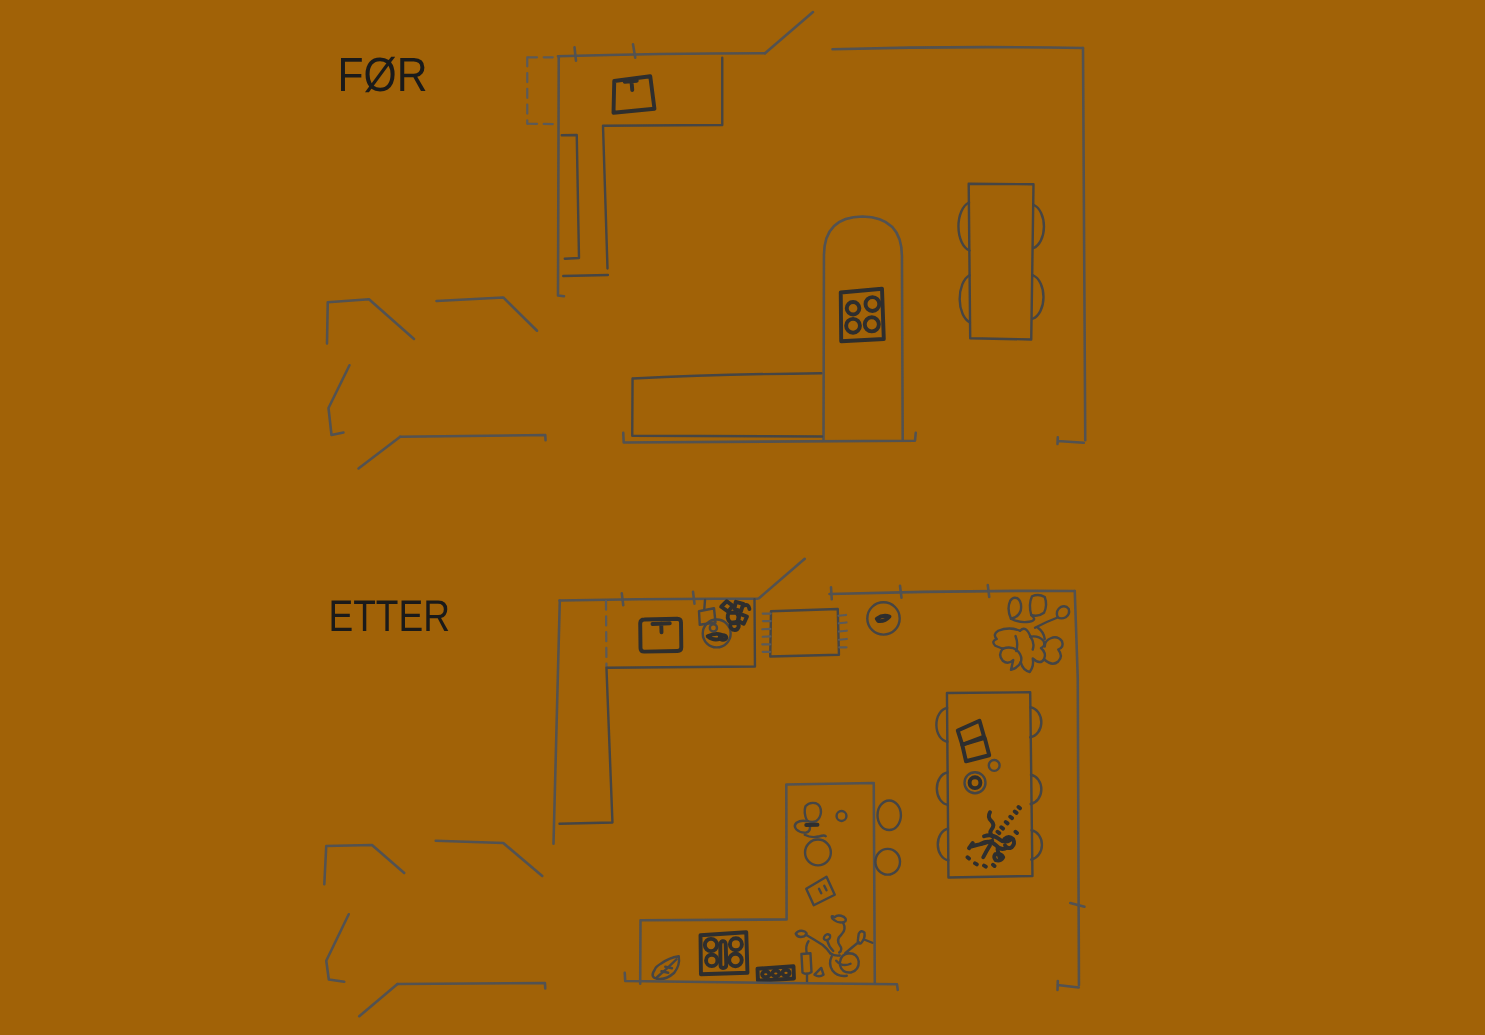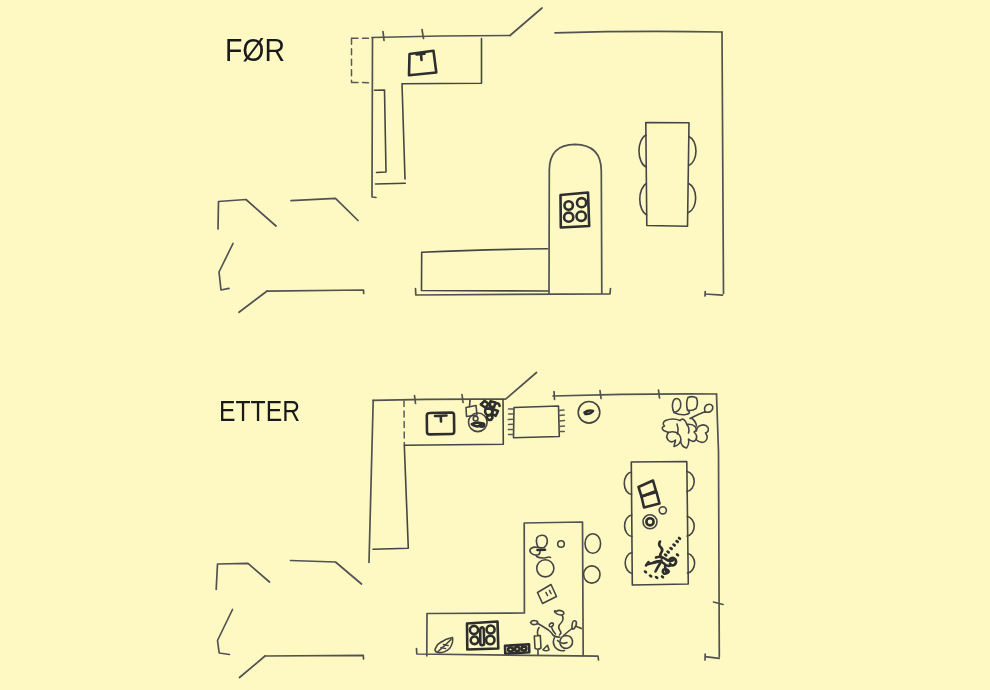--- a/index.html
+++ b/index.html
@@ -1,16 +1,16 @@
 <!DOCTYPE html>
 <html><head>
 <meta charset="utf-8">
 <style>
   html,body{margin:0;padding:0;background:#ffffff;}
-  #page{width:990px;height:690px;position:relative;background:#fef9c3;font-family:"Liberation Sans",sans-serif;}
+  #page{width:990px;height:690px;position:relative;background:#a16207;font-family:"Liberation Sans",sans-serif;}
   svg{position:absolute;left:0;top:0;}
   .w{fill:none;stroke:#525252;stroke-width:1.7;stroke-linecap:round;stroke-linejoin:round;}
   .t{fill:none;stroke:#5a5a5a;stroke-width:1.5;stroke-linecap:round;stroke-linejoin:round;}
   .d{fill:none;stroke:#2e2e2e;stroke-width:2.6;stroke-linecap:round;stroke-linejoin:round;}
   .s{fill:none;stroke:#454545;stroke-width:1.6;stroke-linecap:round;stroke-linejoin:round;}
   .lbl{fill:#1a1a1a;font-family:"Liberation Sans",sans-serif;}
 </style>
 </head>
 <body>
 <div id="page">

